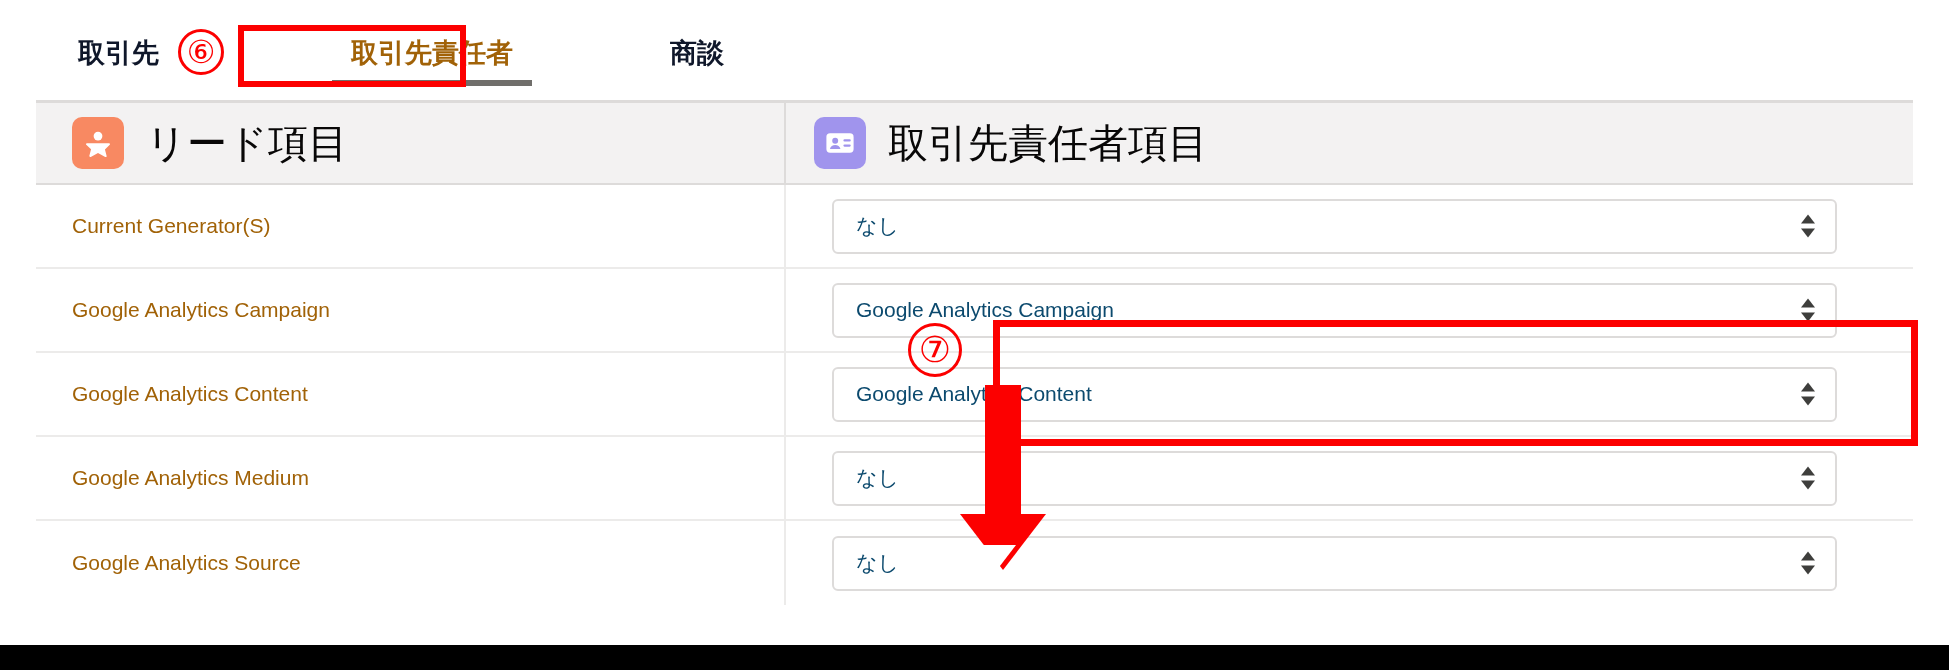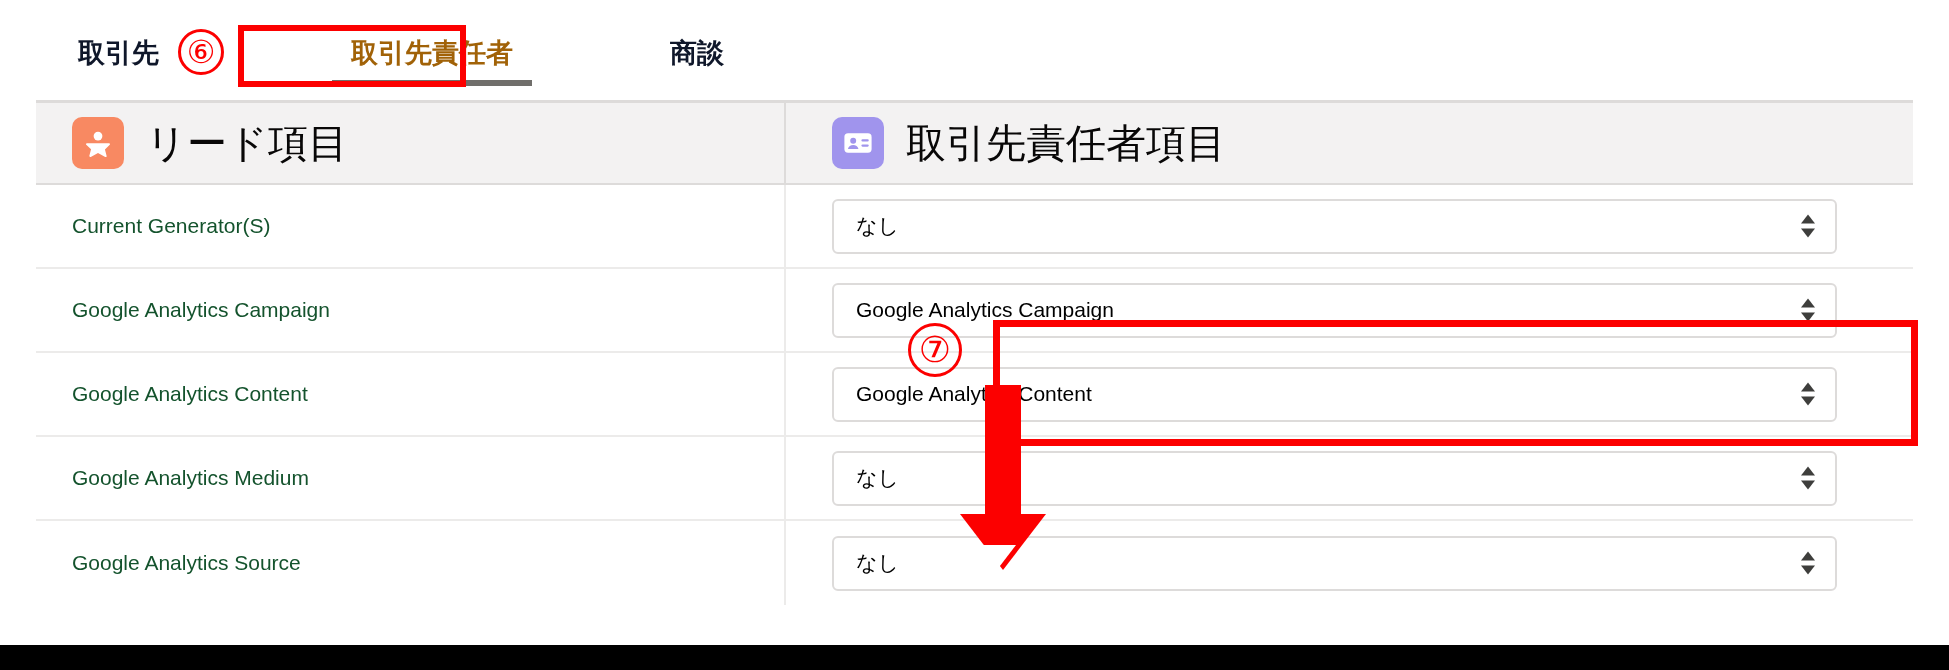--- a/index.html
+++ b/index.html
@@ -72,54 +72,54 @@
   .thead {
     display: flex; height: 82px;
     background: #f3f2f2;
     border-bottom: 2px solid #dddbda;
   }
   .th {
     display: flex; align-items: center;
     padding-left: 36px;
   }
   .th-left  { width: 750px; border-right: 2px solid #dddbda; }
-  .th-right { flex: 1; padding-left: 46px; }
+  .th-right { flex: 1; padding-left: 28px; }
 
   .obj-icon {
     width: 52px; height: 52px; border-radius: 10px;
     display: flex; align-items: center; justify-content: center;
     flex: 0 0 auto;
   }
   .obj-icon.lead    { background: #f88962; }
   .obj-icon.contact { background: #a094ed; }
   .th-title {
     font-size: 40px; color: #080707; font-weight: 400;
     margin-left: 22px; white-space: nowrap;
   }
 
   .row { display: flex; height: 84px; border-bottom: 2px solid #eceBea; }
   .row:last-child { border-bottom: none; }
   .cell-left {
     width: 750px; border-right: 2px solid #eceBea;
     display: flex; align-items: center; padding-left: 36px;
   }
-  .field-label { font-size: 21px; color: #14532d; white-space: nowrap; }
+  .field-label { font-size: 21px; color: #a16207; white-space: nowrap; }
   .cell-right {
     flex: 1; display: flex; align-items: center;
     padding-left: 46px; padding-right: 76px;
   }
 
   
   .sel {
     position: relative; width: 100%; height: 55px;
     border: 2px solid #dddbda; border-radius: 6px;
     background: #fff; display: flex; align-items: center;
     padding-left: 22px;
   }
-  .sel-value { font-size: 21px; color: #000000; white-space: nowrap; }
+  .sel-value { font-size: 21px; color: #0c4a6e; white-space: nowrap; }
   .spinner {
     position: absolute; right: 20px; top: 50%;
     transform: translateY(-50%);
     display: flex; flex-direction: column; gap: 5px;
     line-height: 0;
   }
   .tri { width: 0; height: 0; border-left: 7px solid transparent; border-right: 7px solid transparent; }
   .tri.up   { border-bottom: 9px solid #3e3e3c; }
   .tri.down { border-top: 9px solid #3e3e3c; }
 

